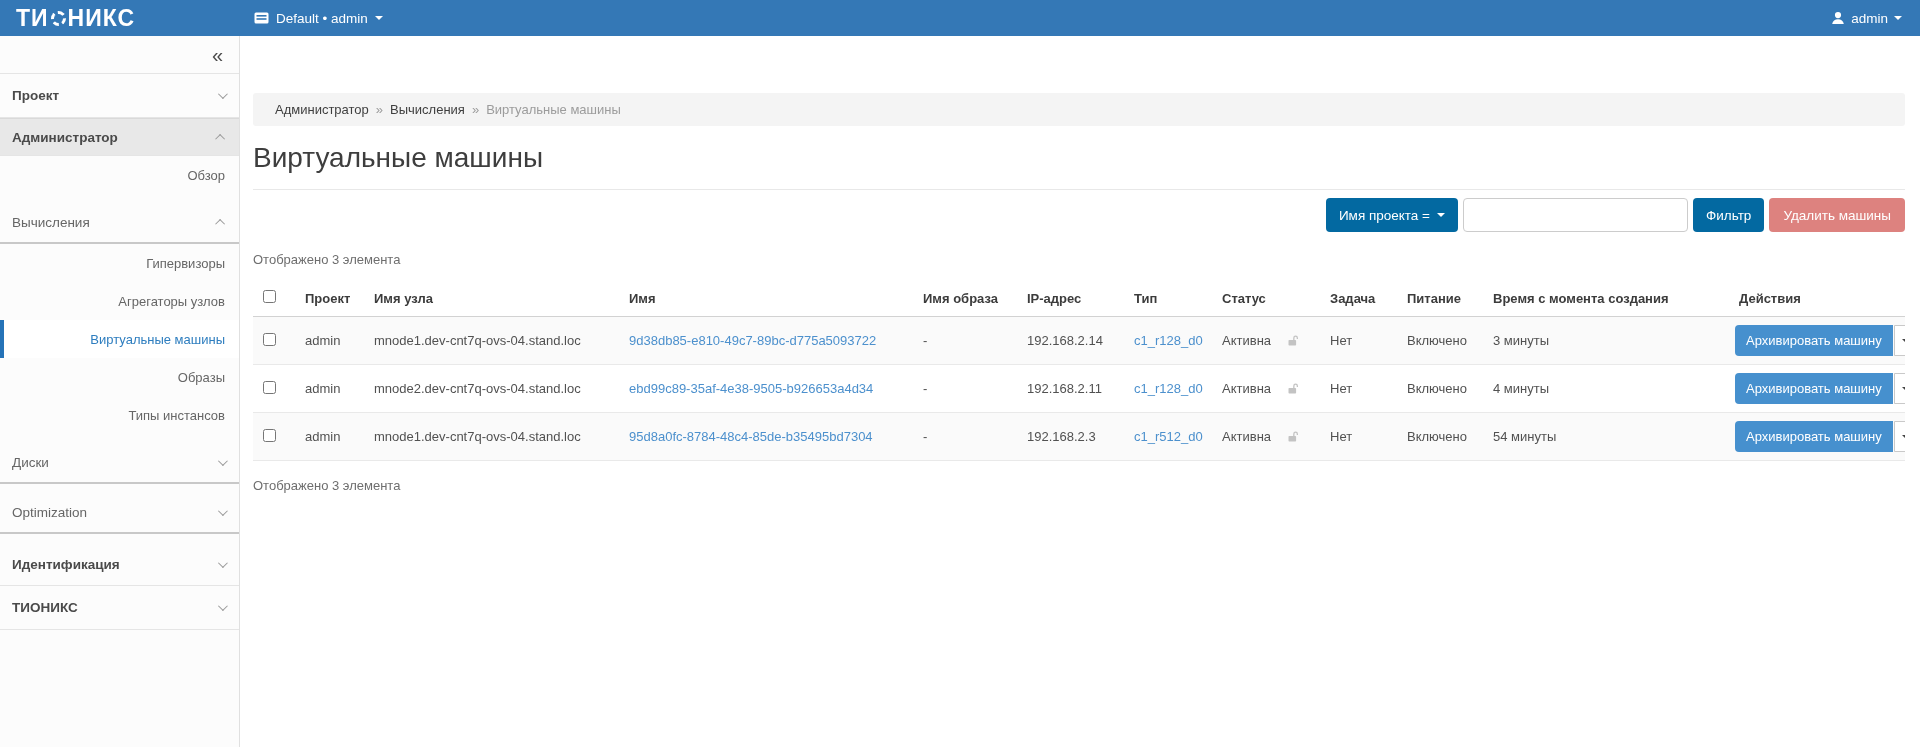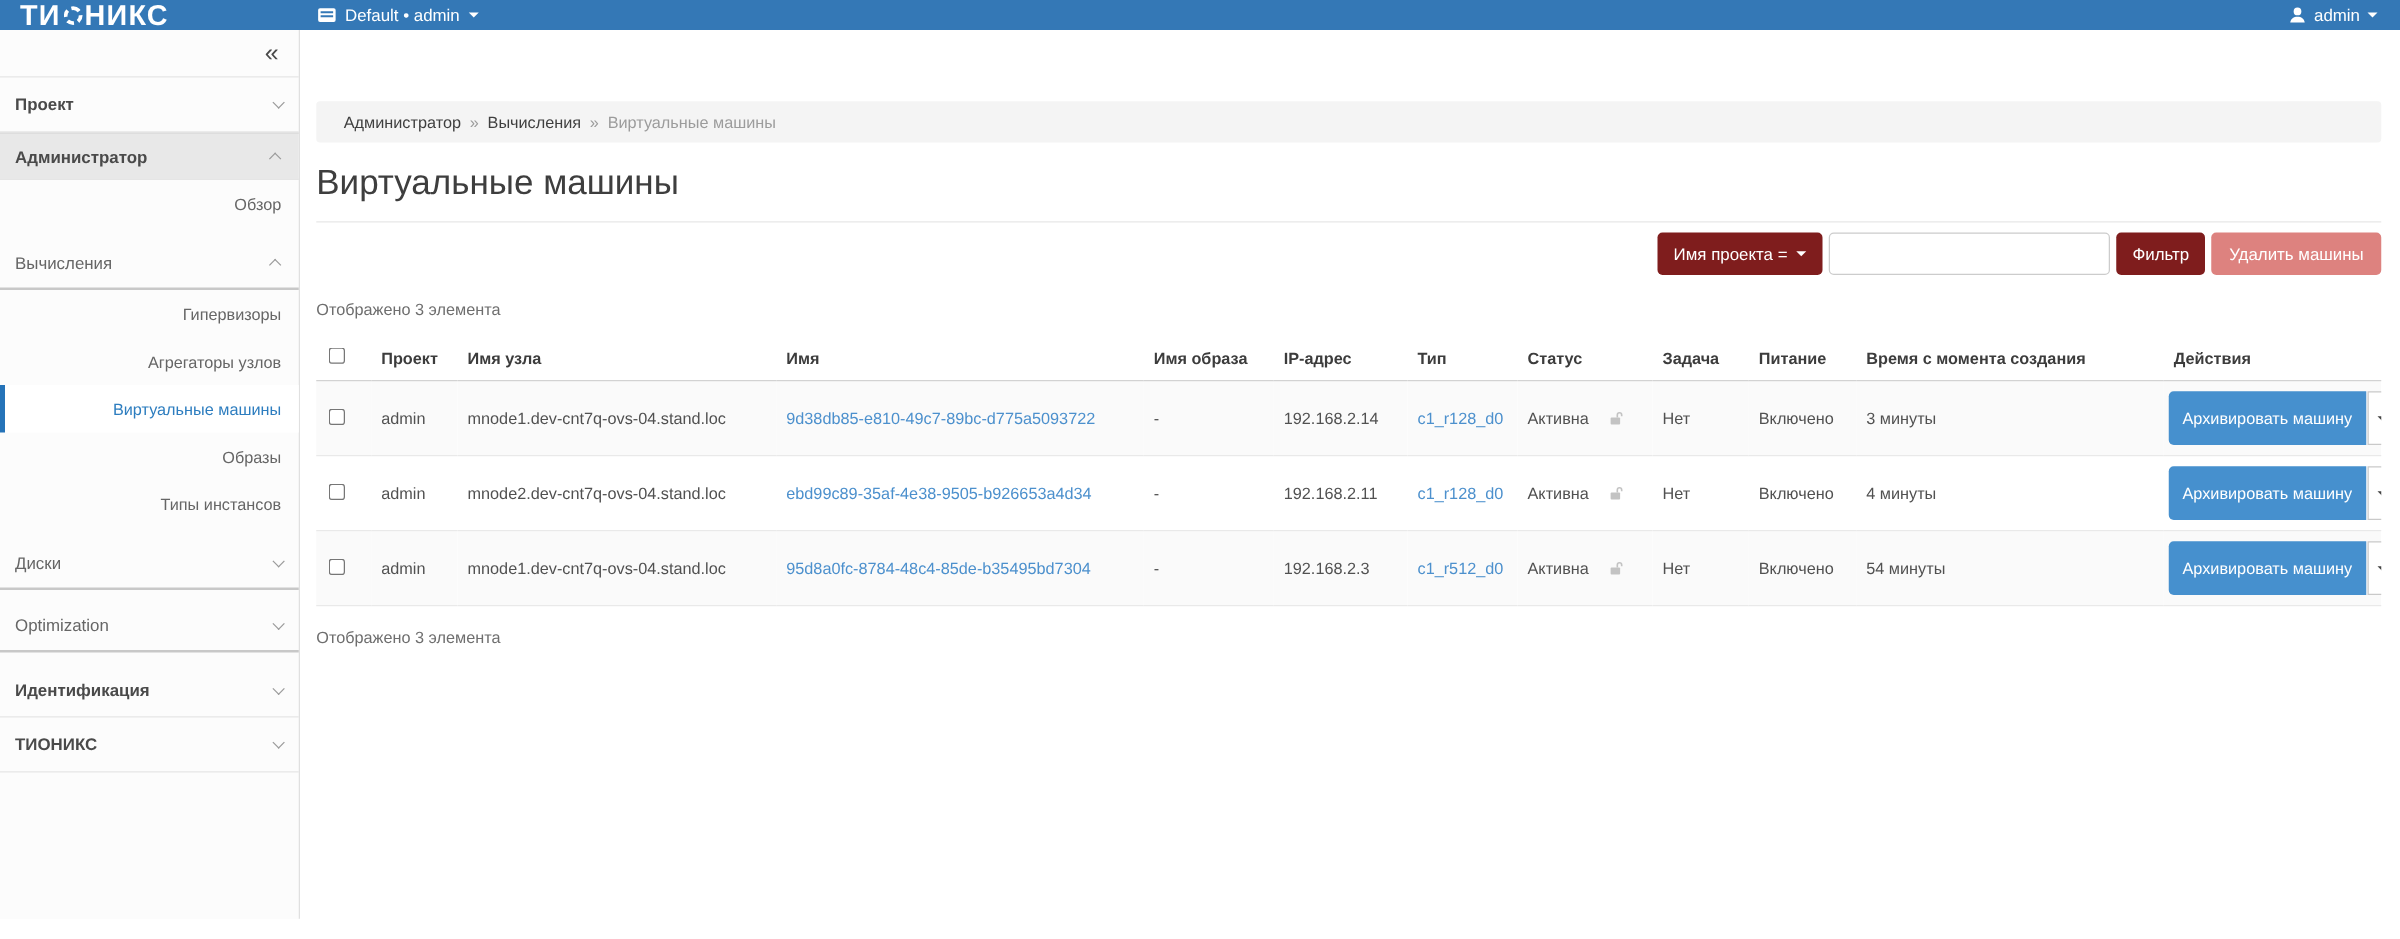--- a/index.html
+++ b/index.html
@@ -1,20 +1,20 @@
 <!DOCTYPE html>
 <html lang="ru"><head>
 <meta charset="utf-8">
 <style>
   * { box-sizing: border-box; margin: 0; padding: 0; }
   html,body { width:1920px; height:751px; overflow:hidden; background:#fff;
               font-family:"Liberation Sans","DejaVu Sans",sans-serif; }
 
   
-  .topbar { height:24px; background:#3478b6; display:flex; align-items:center; color:#fff; }
+  .topbar { height:36px; background:#3478b6; display:flex; align-items:center; color:#fff; }
   .brand { width:240px; flex:none; padding-left:16px; font-size:23px; font-weight:bold;
            letter-spacing:1px; display:flex; align-items:center; cursor:pointer; }
   .brand-o { display:inline-block; width:15px; height:15px; border:3px dashed #fff;
              border-radius:50%; margin:0 2px; }
   .ctx { margin-left:14px; font-size:13.5px; display:flex; align-items:center; gap:7px; cursor:pointer; }
   .user { margin-left:auto; margin-right:18px; font-size:13.5px; display:flex; align-items:center; gap:6px; cursor:pointer; }
   .caret-down { width:0; height:0; border-left:4px solid transparent; border-right:4px solid transparent;
                 border-top:4px solid #fff; display:inline-block; }
   .caret-down.dark { border-top-color:#444; }
 
@@ -47,41 +47,41 @@
   .breadcrumb { margin-top:25px; height:33px; line-height:33px; background:#f4f4f4;
                 border-radius:3px; padding:0 22px; font-size:13px; color:#9c9c9c; }
   .breadcrumb a { color:#3f3f3f; text-decoration:none; cursor:pointer; }
   .breadcrumb .sep { margin:0 7px; }
   .page-title { margin-top:16px; font-size:28px; font-weight:400; color:#3e3e3e; }
   .title-rule { border:0; border-top:1px solid #e8e8e8; margin-top:15px; }
 
   .filter-row { display:flex; justify-content:flex-end; align-items:center; gap:5px; margin-top:8px; }
   .btn { height:34px; border:none; border-radius:4px; font-size:13.5px; color:#fff;
          font-family:inherit; cursor:pointer; }
-  .btn-primary { background:#7f1d1d; padding:0 13px; display:inline-flex; align-items:center; gap:7px; }
+  .btn-primary { background:#0369a1; padding:0 13px; display:inline-flex; align-items:center; gap:7px; }
   .btn-danger { background:#dd827f; padding:0 14px; }
   .filter-input { width:225px; height:34px; border:1px solid #ccc; border-radius:4px;
                   padding:0 8px; font-size:13.5px; font-family:inherit; }
 
   .shown-count { margin-top:20px; font-size:13px; color:#6e6e6e; }
   .shown-count.bottom { margin-top:17px; }
 
   table.vm-table { width:100%; table-layout:fixed; border-collapse:collapse; margin-top:11px;
                    font-size:13px; color:#515151; }
   .vm-table thead th { text-align:left; font-weight:bold; color:#3c3c3c;
                        padding:12px 8px 10px; border-bottom:1px solid #d2d2d2; cursor:pointer;
                        white-space:nowrap; overflow:hidden; }
   .vm-table tbody td { padding:15px 8px; border-bottom:1px solid #e9e9e9; vertical-align:middle;
                        white-space:nowrap; overflow:hidden; }
   .vm-table tbody tr.striped { background:#fafafa; }
   .vm-table a { color:#4c90cd; text-decoration:none; cursor:pointer; }
   .cb-cell { padding-left:10px !important; }
   .status-cell .lock-icon { margin-left:16px; vertical-align:-2px; }
   .actions-cell { text-align:right; padding:8px 10px 8px 4px !important; }
-  .split-btn { display:inline-flex; height:43px; }
+  .split-btn { display:inline-flex; height:31px; }
   .split-main { background:#4690ce; border:none; color:#fff; font-size:13px; font-family:inherit;
                 border-radius:4px 0 0 4px; padding:0 11px; cursor:pointer; }
   .split-caret { width:24px; background:#fff; border:1px solid #c9c9c9; border-radius:0 4px 4px 0;
                  margin-left:1px; cursor:pointer; display:inline-flex; align-items:center; justify-content:center; }
 </style>
 </head>
 <body>
 
 <header class="topbar">
   <div class="brand">

